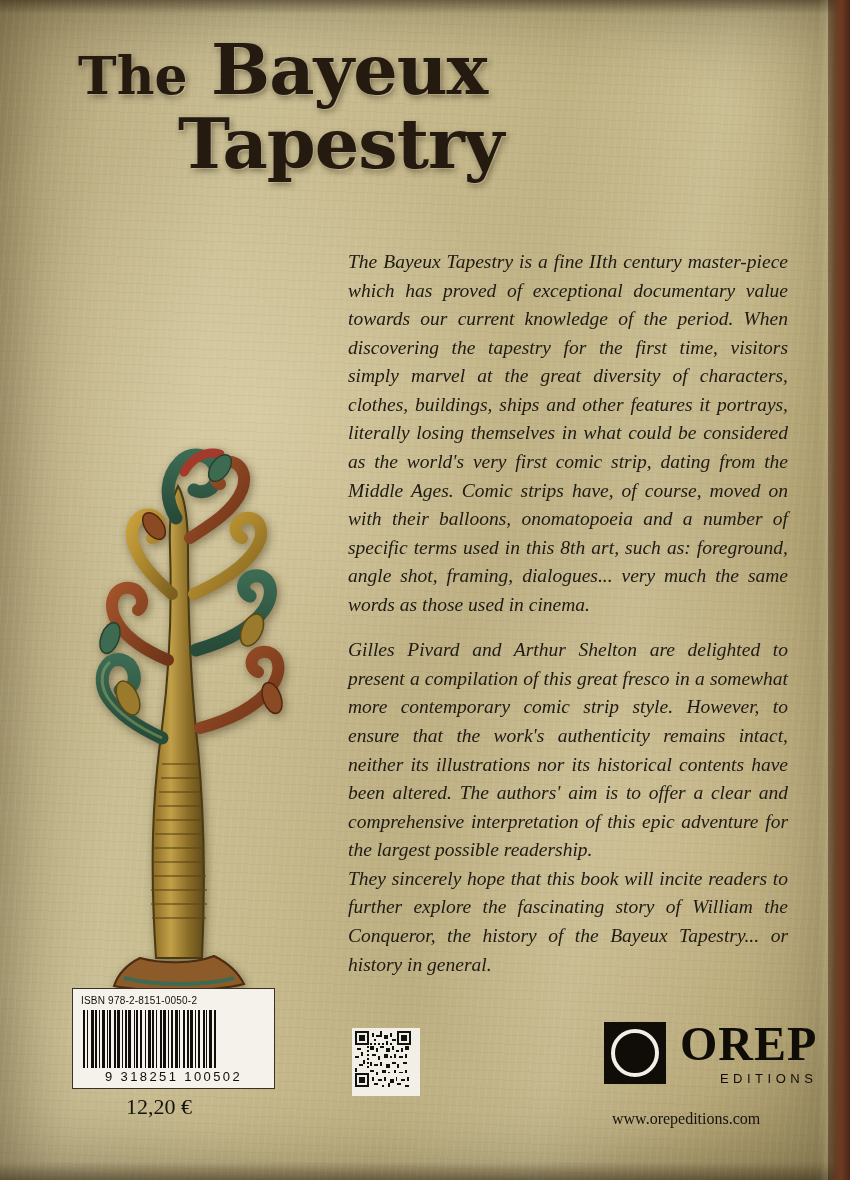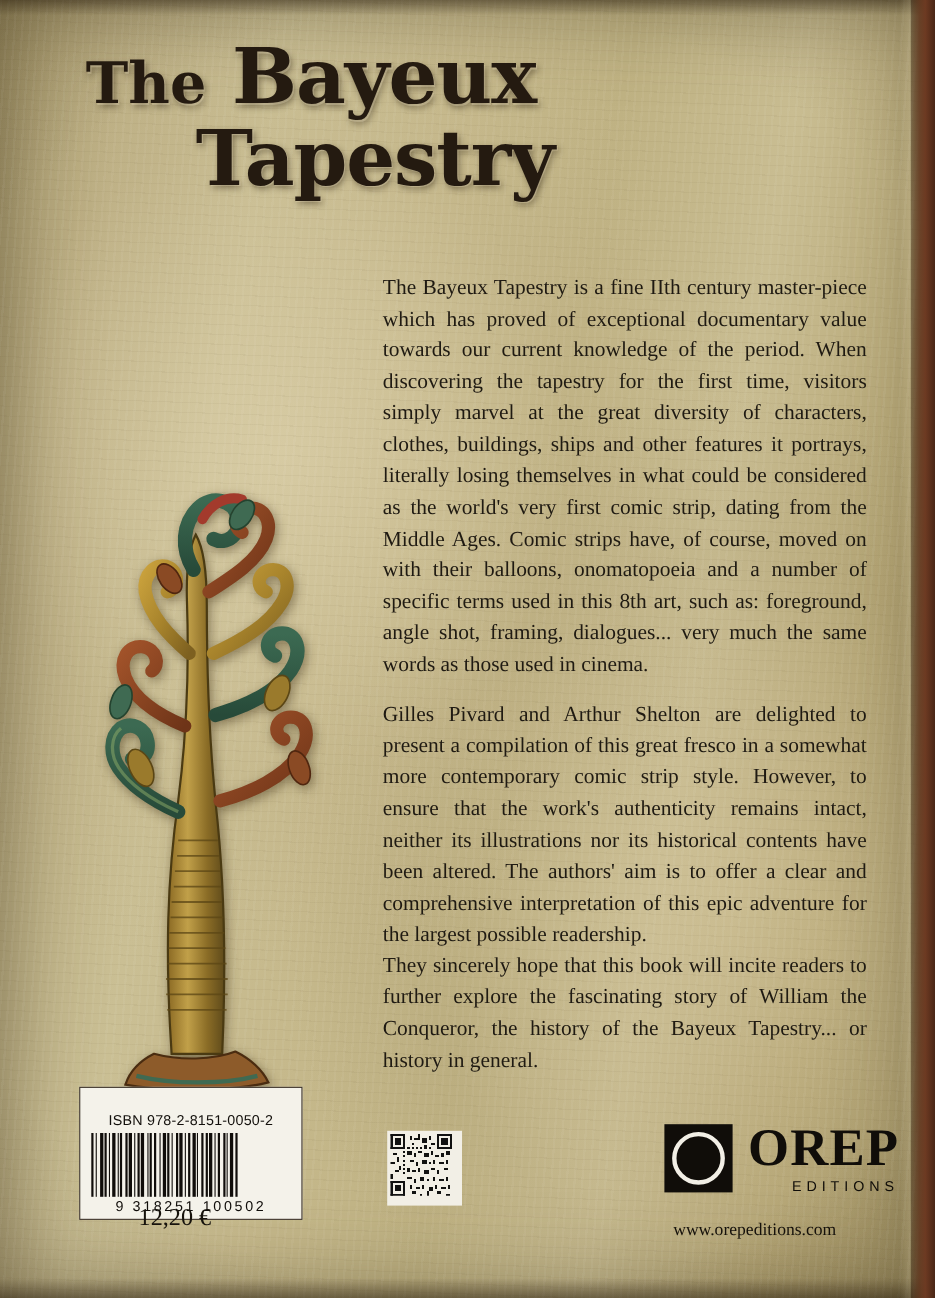--- a/index.html
+++ b/index.html
@@ -124,21 +124,21 @@
     left: 348px;
     top: 248px;
     width: 440px;
     z-index: 3;
     color: #1f1a12;
     font-family: "Liberation Serif", serif;
     font-size: 19.5px;
     line-height: 1.465;
     text-align: justify;
   }
-  .copy p { margin: 0 0 17px 0; }
+  .copy p { margin: 0 0 17px 0; font-style: italic; }
   .copy p.tight { margin-bottom: 0; }
   .copy p:last-child { margin-bottom: 0; }
 
   
   .tree {
     position: absolute;
     left: 44px;
     top: 398px;
     width: 270px;
     height: 600px;
@@ -152,26 +152,24 @@
     left: 72px;
     top: 988px;
     width: 185px;
     background: #f4f2ea;
     border: 1px solid #3a3026;
     padding: 6px 8px 4px 8px;
     z-index: 4;
   }
   .isbn-text {
     font-family: "Liberation Sans", sans-serif;
-    font-size: 13px;
+    font-size: 10px;
     color: #14110d;
-    text-align: center;
     letter-spacing: 0.2px;
     margin-bottom: 4px;
-    margin-top: 16px;
   }
   .bars {
     height: 58px;
     display: flex;
     align-items: stretch;
     gap: 0;
     margin: 0 2px;
   }
   .bars i { display: block; background: #100d0a; }
   .bars i.sp { background: transparent; }

